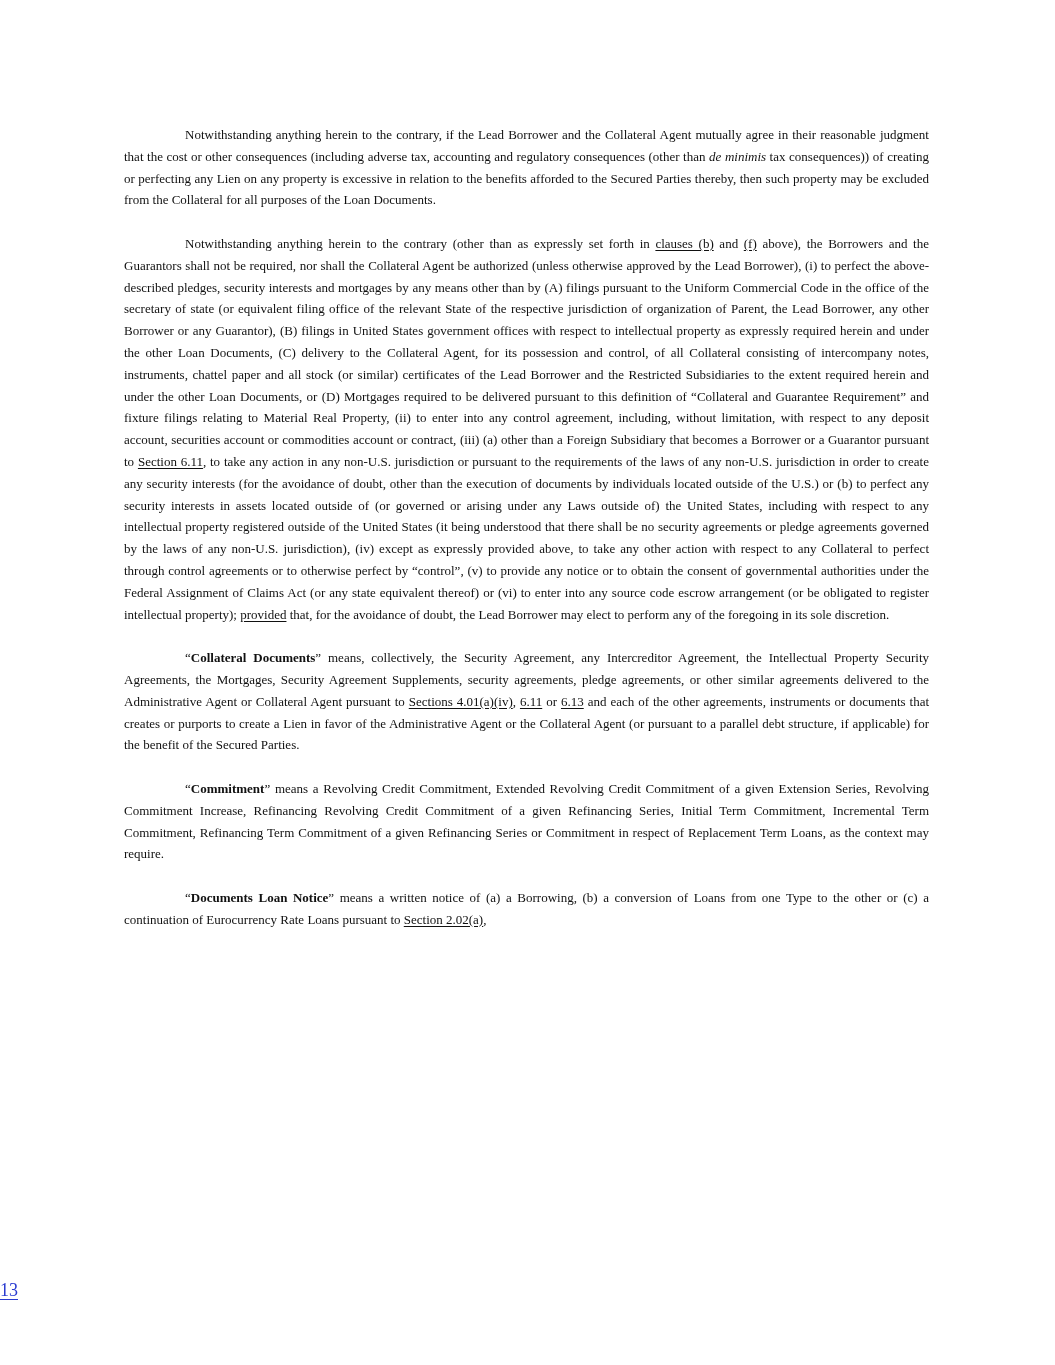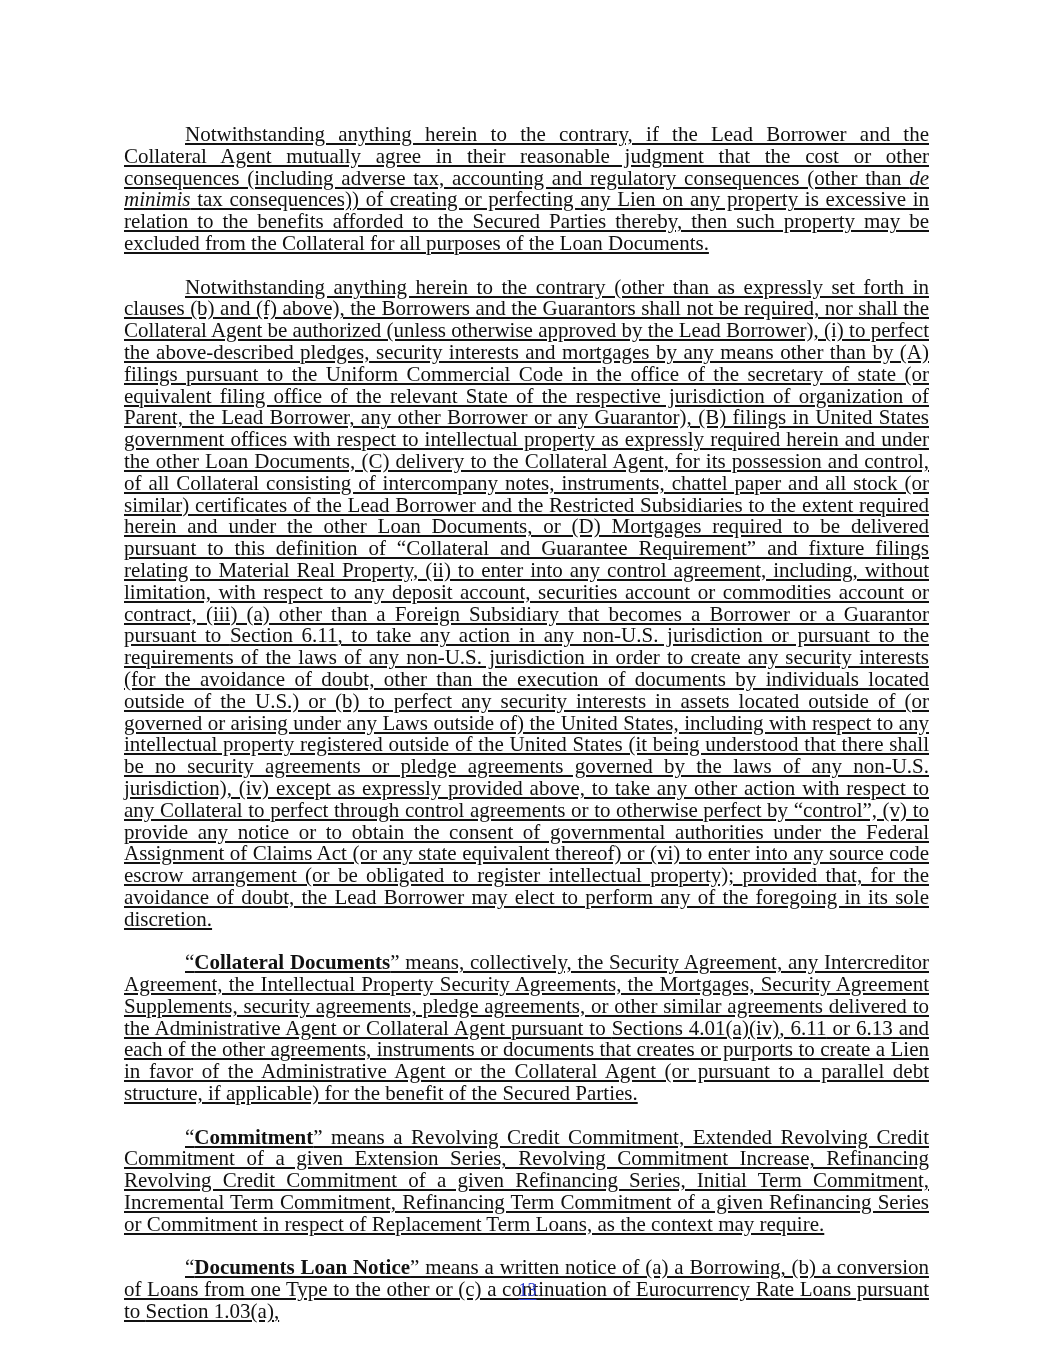--- a/index.html
+++ b/index.html
@@ -16,56 +16,54 @@
       color: #111111;
     }
     .page {
       position: absolute;
       left: 124px;
       top: 124px;
       width: 805px;
     }
     .para {
       margin: 0 0 21.8px 0;
-      font-size: 21px;
+      font-size: 13px;
       line-height: 21.8px;
       text-align: justify;
       text-indent: 61px;
-      text-decoration: underline;
     }
     .para b {
       font-weight: bold;
     }
     .para i {
       font-style: italic;
     }
     .ref {
       text-decoration: underline;
       text-underline-offset: 2px;
       color: #111111;
       cursor: pointer;
     }
     .page-number {
       position: absolute;
       left: 0;
       width: 1055px;
       top: 1280px;
-      text-align: center;
       font-size: 18px;
       color: #2a3bd0;
       text-decoration: underline;
       text-underline-offset: 3px;
       font-family: "Liberation Serif", "DejaVu Serif", serif;
       cursor: pointer;
     }
   </style>
 </head>
 <body>
 
 <div class="page">
   <p class="para"><span>Notwithstanding anything herein to the contrary, if the Lead Borrower and the Collateral Agent mutually agree in their reasonable judgment that the cost or other consequences (including adverse tax, accounting and regulatory consequences (other than </span><i>de minimis</i><span> tax consequences)) of creating or perfecting any Lien on any property is excessive in relation to the benefits afforded to the Secured Parties thereby, then such property may be excluded from the Collateral for all purposes of the Loan Documents.</span></p>
   <p class="para"><span>Notwithstanding anything herein to the contrary (other than as expressly set forth in </span><span class="ref">clauses (b)</span><span> and </span><span class="ref">(f)</span><span> above), the Borrowers and the Guarantors shall not be required, nor shall the Collateral Agent be authorized (unless otherwise approved by the Lead Borrower), (i) to perfect the above-described pledges, security interests and mortgages by any means other than by (A) filings pursuant to the Uniform Commercial Code in the office of the secretary of state (or equivalent filing office of the relevant State of the respective jurisdiction of organization of Parent, the Lead Borrower, any other Borrower or any Guarantor), (B) filings in United States government offices with respect to intellectual property as expressly required herein and under the other Loan Documents, (C) delivery to the Collateral Agent, for its possession and control, of all Collateral consisting of intercompany notes, instruments, chattel paper and all stock (or similar) certificates of the Lead Borrower and the Restricted Subsidiaries to the extent required herein and under the other Loan Documents, or (D) Mortgages required to be delivered pursuant to this definition of “Collateral and Guarantee Requirement” and fixture filings relating to Material Real Property, (ii) to enter into any control agreement, including, without limitation, with respect to any deposit account, securities account or commodities account or contract, (iii) (a) other than a Foreign Subsidiary that becomes a Borrower or a Guarantor pursuant to </span><span class="ref">Section 6.11</span><span>, to take any action in any non-U.S. jurisdiction or pursuant to the requirements of the laws of any non-U.S. jurisdiction in order to create any security interests (for the avoidance of doubt, other than the execution of documents by individuals located outside of the U.S.) or (b) to perfect any security interests in assets located outside of (or governed or arising under any Laws outside of) the United States, including with respect to any intellectual property registered outside of the United States (it being understood that there shall be no security agreements or pledge agreements governed by the laws of any non-U.S. jurisdiction), (iv) except as expressly provided above, to take any other action with respect to any Collateral to perfect through control agreements or to otherwise perfect by “control”, (v) to provide any notice or to obtain the consent of governmental authorities under the Federal Assignment of Claims Act (or any state equivalent thereof) or (vi) to enter into any source code escrow arrangement (or be obligated to register intellectual property); </span><span style="text-decoration: underline; text-underline-offset: 2px;">provided</span><span> that, for the avoidance of doubt, the Lead Borrower may elect to perform any of the foregoing in its sole discretion.</span></p>
   <p class="para"><span>“</span><b>Collateral Documents</b><span>” means, collectively, the Security Agreement, any Intercreditor Agreement, the Intellectual Property Security Agreements, the Mortgages, Security Agreement Supplements, security agreements, pledge agreements, or other similar agreements delivered to the Administrative Agent or Collateral Agent pursuant to </span><span class="ref">Sections 4.01(a)(iv)</span><span>, </span><span class="ref">6.11</span><span> or </span><span class="ref">6.13</span><span> and each of the other agreements, instruments or documents that creates or purports to create a Lien in favor of the Administrative Agent or the Collateral Agent (or pursuant to a parallel debt structure, if applicable) for the benefit of the Secured Parties.</span></p>
   <p class="para"><span>“</span><b>Commitment</b><span>” means a Revolving Credit Commitment, Extended Revolving Credit Commitment of a given Extension Series, Revolving Commitment Increase, Refinancing Revolving Credit Commitment of a given Refinancing Series, Initial Term Commitment, Incremental Term Commitment, Refinancing Term Commitment of a given Refinancing Series or Commitment in respect of Replacement Term Loans, as the context may require.</span></p>
-  <p class="para"><span>“</span><b>Documents Loan Notice</b><span>” means a written notice of (a) a Borrowing, (b) a conversion of Loans from one Type to the other or (c) a continuation of Eurocurrency Rate Loans pursuant to </span><span class="ref">Section 1.03(a)</span><span>,</span></p>
+  <p class="para"><span>“</span><b>Documents Loan Notice</b><span>” means a written notice of (a) a Borrowing, (b) a conversion of Loans from one Type to the other or (c) a continuation of Eurocurrency Rate Loans pursuant to </span><span class="ref">Section 2.02(a)</span><span>,</span></p>
 </div>
 
 <div class="page-number">13</div>
 
 </body></html>

